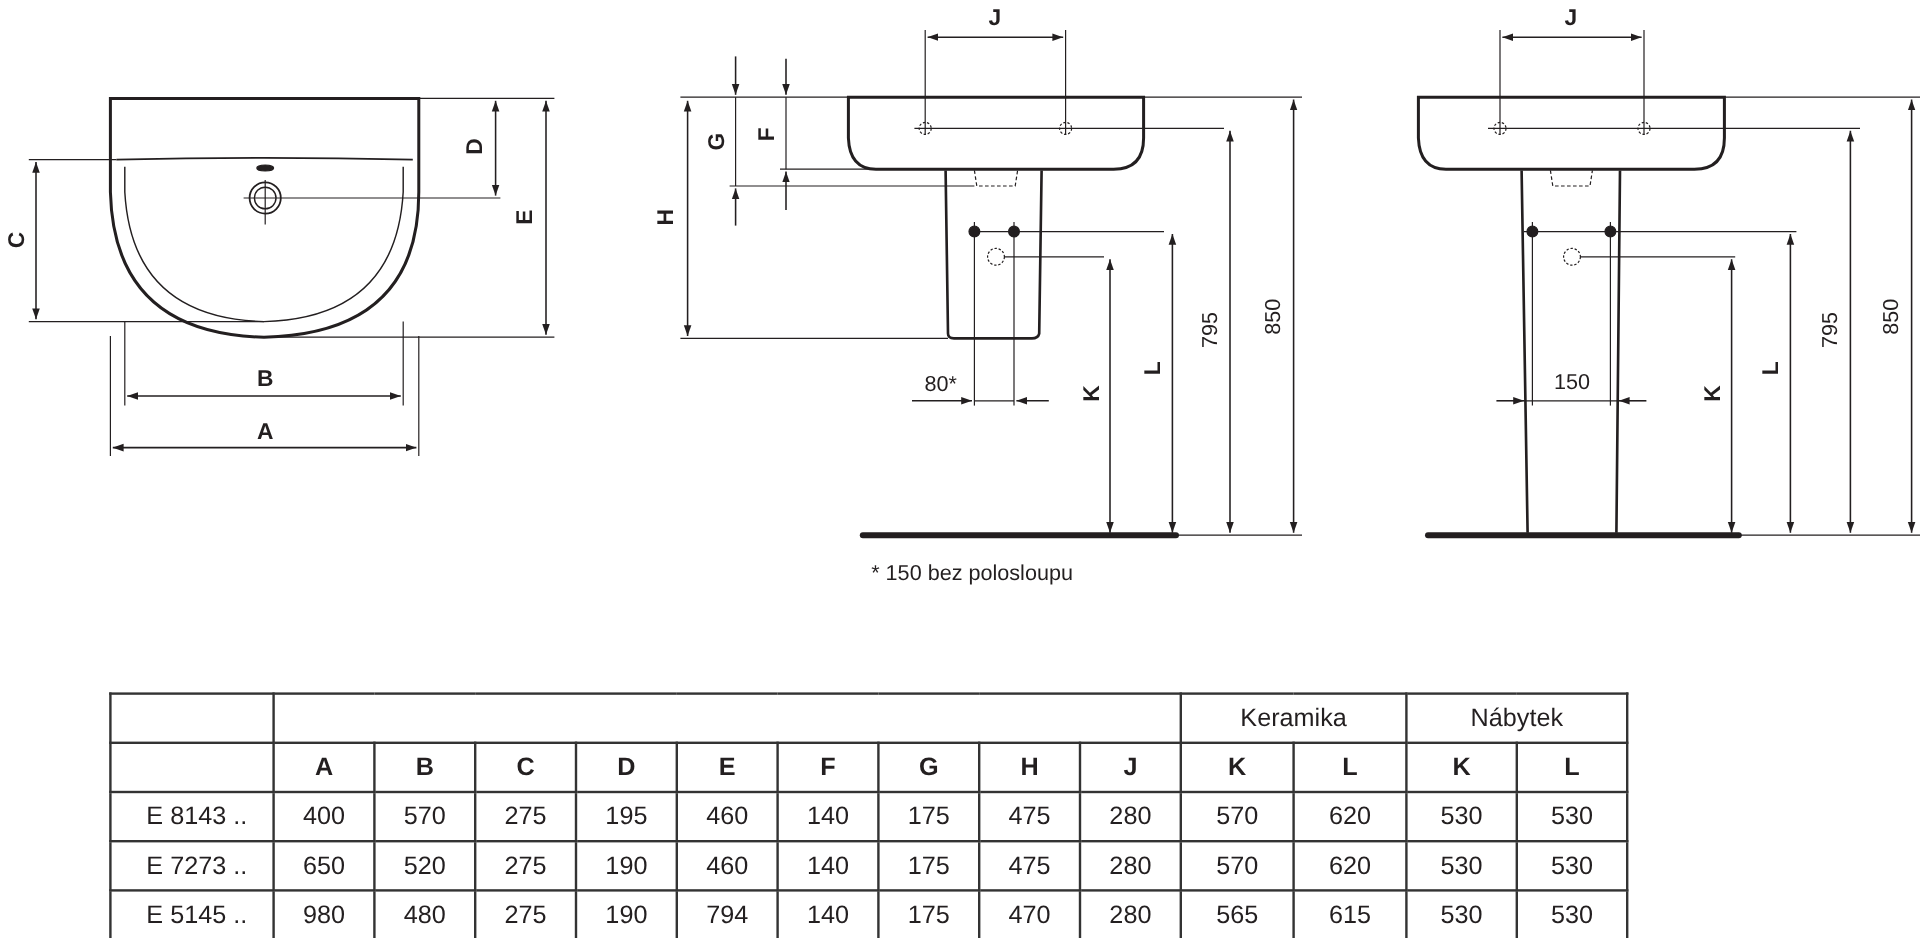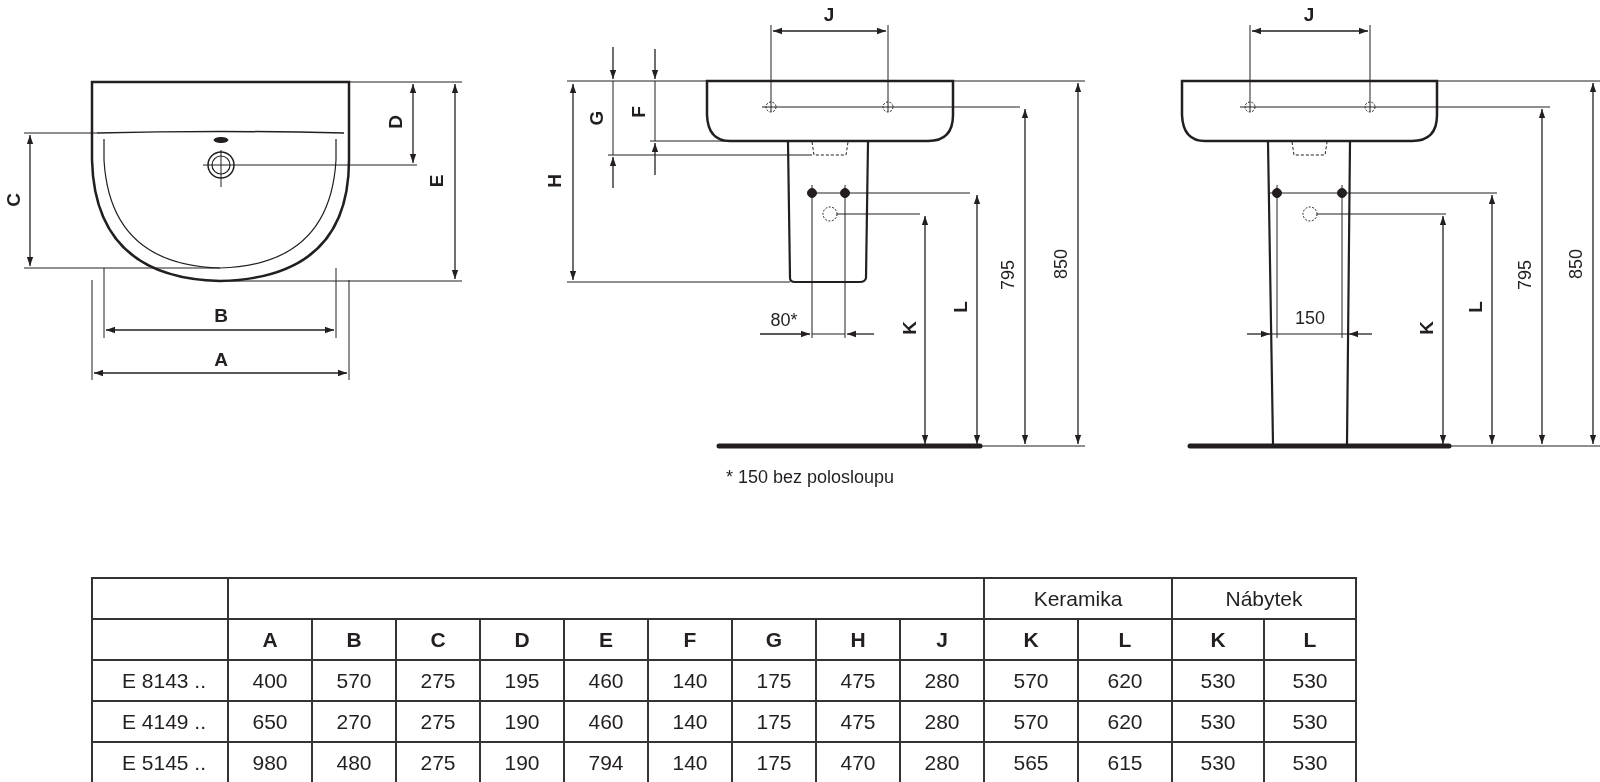--- a/index.html
+++ b/index.html
@@ -184,23 +184,23 @@
     <td>140</td>
     <td>175</td>
     <td>475</td>
     <td>280</td>
     <td>570</td>
     <td>620</td>
     <td>530</td>
     <td>530</td>
   </tr>
   <tr>
-    <td class="model">E 4149 ..</td>
+    <td class="model">E 7273 ..</td>
     <td>650</td>
-    <td>270</td>
+    <td>520</td>
     <td>275</td>
     <td>190</td>
     <td>460</td>
     <td>140</td>
     <td>175</td>
     <td>475</td>
     <td>280</td>
     <td>570</td>
     <td>620</td>
     <td>530</td>

